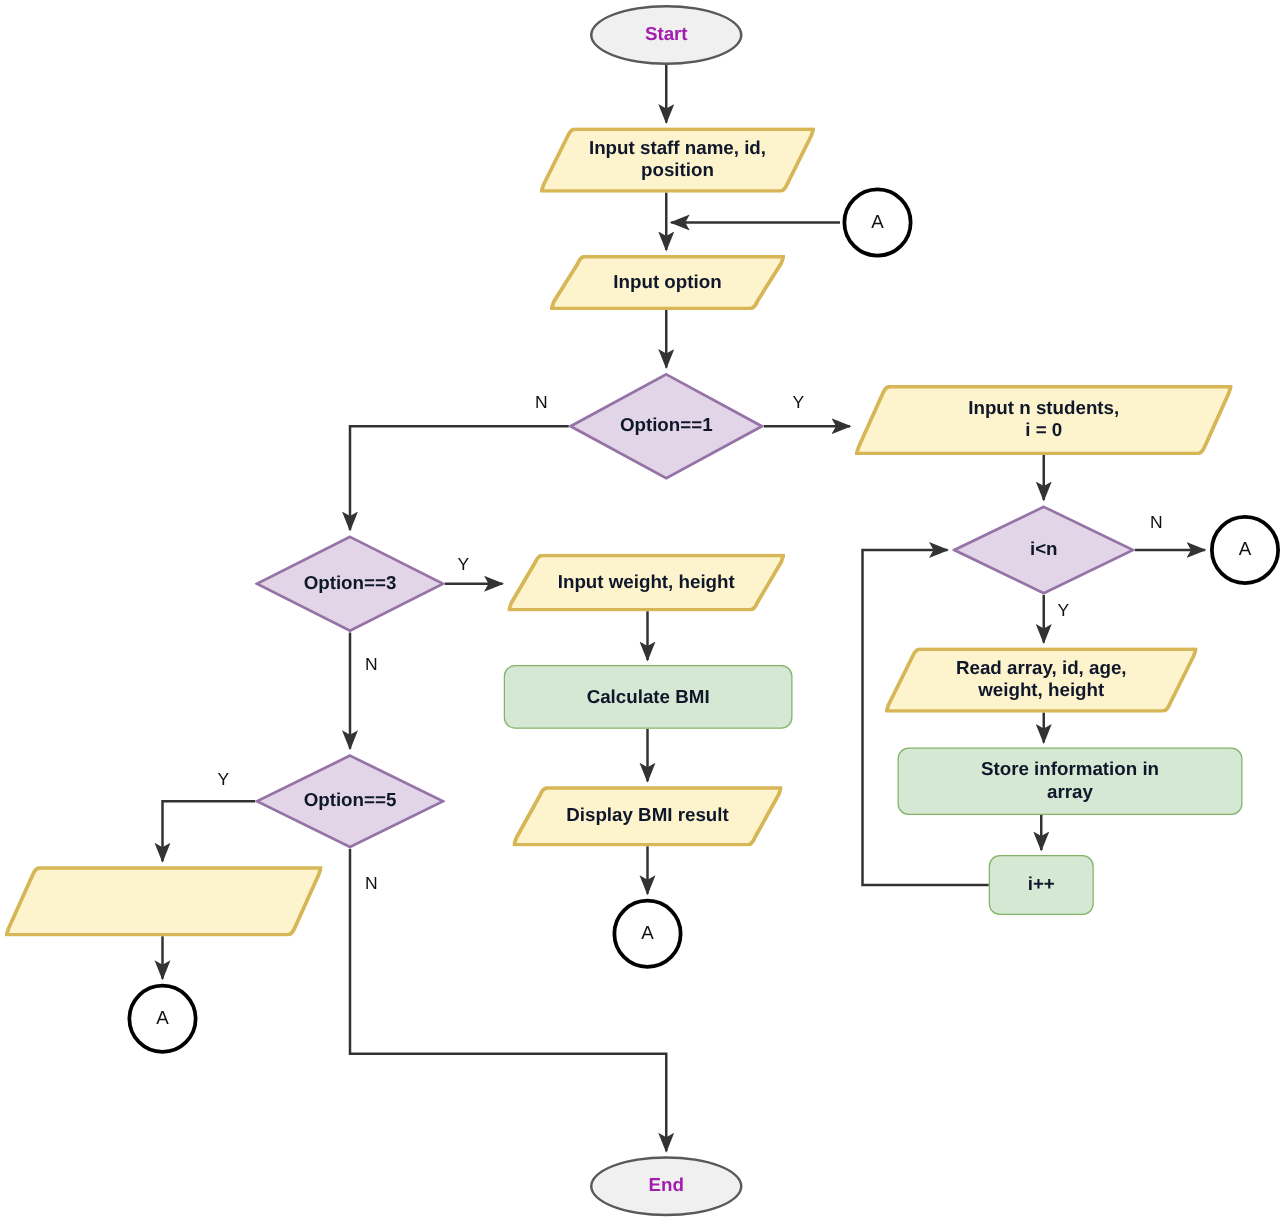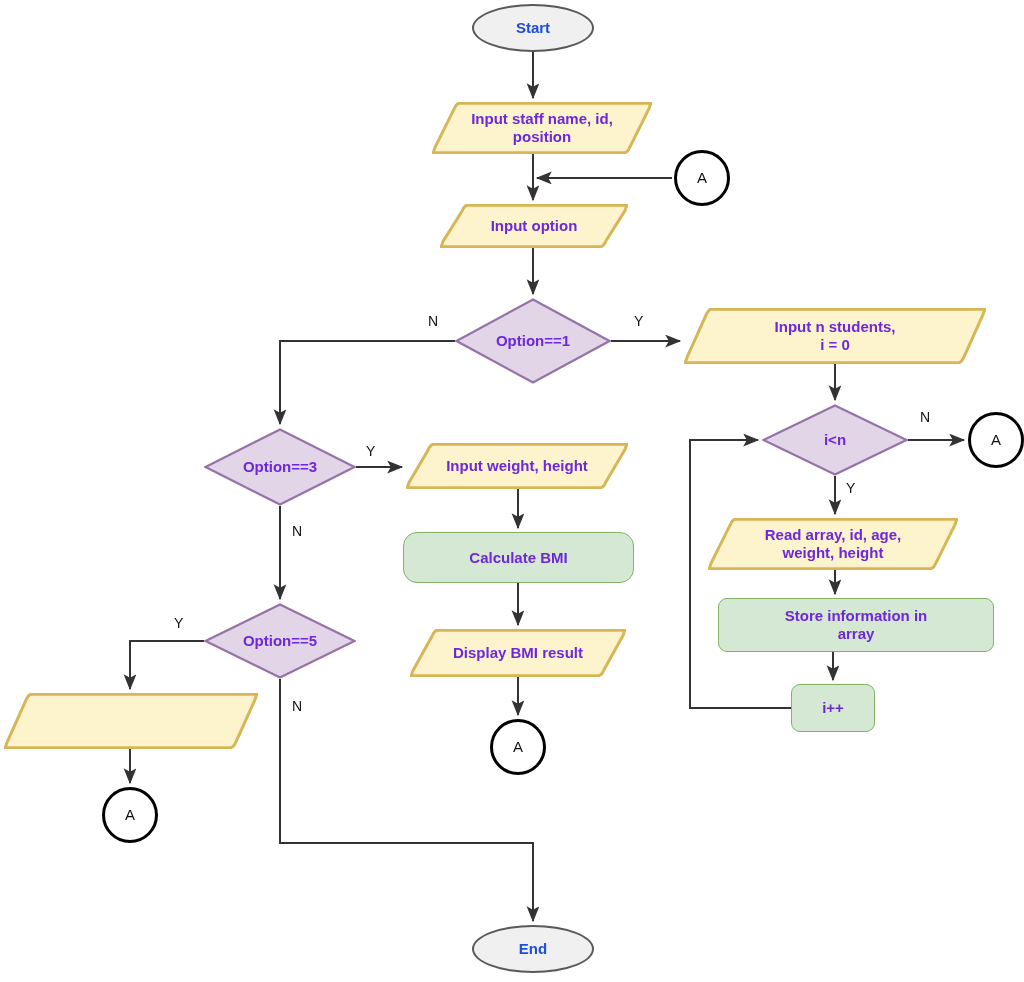--- a/index.html
+++ b/index.html
@@ -25,31 +25,31 @@
     height: 982px;
   }
   .node {
     position: absolute;
     box-sizing: border-box;
     display: flex;
     align-items: center;
     justify-content: center;
     text-align: center;
     font-weight: bold;
-    color: #6d28d9;
+    color: #0f172a;
     line-height: 1.18;
     white-space: pre-line;
   }
   
   .n-terminator {
     background: #f0f0f0;
     border: 2px solid #595959;
     border-radius: 50%;
     font-size: 15px;
-    color: #1d4ed8;
+    color: #a21caf;
   }
   
   .n-process {
     background: #d5e8d4;
     border: 1.6px solid #82b366;
     border-radius: 9px;
     font-size: 15px;
   }
   
   .n-connector {
@@ -152,21 +152,21 @@
 weight, height</span></div>
       <div class="node n-process" style="left: 718px; top: 598px; width: 276px; height: 54px;"><span>Store information in
 array</span></div>
       <div class="node n-process" style="left: 791px; top: 684px; width: 84px; height: 48px;"><span>i++</span></div>
       <div class="node n-decision" style="left: 204px; top: 428px; width: 152px; height: 78px;"><svg class="dec-shape" viewBox="0 0 152 78" preserveAspectRatio="none">
           <path d="M 76,1.5 L 150.5,39 L 76,76.5 L 1.5,39 Z" fill="#e1d5e7" stroke="#9673a6" stroke-width="2.2" stroke-linejoin="miter"></path>
         </svg><span class="dec-text">Option==3</span></div>
       <div class="node n-io" style="left: 406px; top: 443px; width: 222px; height: 46px;"><svg class="io-shape" viewBox="0 0 222 46" preserveAspectRatio="none">
           <path d="M 28,1.2 L 220.8,1.2 Q 220.8,1.2 219,6.6000000000000005 L 200,38.8 Q 197.6,44.8 194,44.8 L 1.2,44.8 Q 1.2,44.8 3,39.4 L 22,7.2 Q 24.4,1.2 28,1.2 Z" fill="#fdf3cd" stroke="#d6b656" stroke-width="3" stroke-linejoin="round"></path>
         </svg><span class="io-text">Input weight, height</span></div>
-      <div class="node n-process" style="left: 403px; top: 532px; width: 231px; height: 51px; border-radius: 14px;"><span>Calculate BMI</span></div>
+      <div class="node n-process" style="left: 403px; top: 532px; width: 231px; height: 51px;"><span>Calculate BMI</span></div>
       <div class="node n-io" style="left: 410px; top: 629px; width: 216px; height: 48px;"><svg class="io-shape" viewBox="0 0 216 48" preserveAspectRatio="none">
           <path d="M 28,1.2 L 214.8,1.2 Q 214.8,1.2 213,6.6000000000000005 L 194,40.8 Q 191.6,46.8 188,46.8 L 1.2,46.8 Q 1.2,46.8 3,41.4 L 22,7.2 Q 24.4,1.2 28,1.2 Z" fill="#fdf3cd" stroke="#d6b656" stroke-width="3" stroke-linejoin="round"></path>
         </svg><span class="io-text">Display BMI result</span></div>
       <div class="node n-connector" style="left: 490px; top: 719px; width: 56px; height: 56px;"><span>A</span></div>
       <div class="node n-decision" style="left: 204px; top: 603px; width: 152px; height: 76px;"><svg class="dec-shape" viewBox="0 0 152 76" preserveAspectRatio="none">
           <path d="M 76,1.5 L 150.5,38 L 76,74.5 L 1.5,38 Z" fill="#e1d5e7" stroke="#9673a6" stroke-width="2.2" stroke-linejoin="miter"></path>
         </svg><span class="dec-text">Option==5</span></div>
       <div class="node n-io" style="left: 4px; top: 693px; width: 254px; height: 56px;"><svg class="io-shape" viewBox="0 0 254 56" preserveAspectRatio="none">
           <path d="M 28,1.2 L 252.8,1.2 Q 252.8,1.2 251,6.6000000000000005 L 232,48.8 Q 229.6,54.8 226,54.8 L 1.2,54.8 Q 1.2,54.8 3,49.4 L 22,7.2 Q 24.4,1.2 28,1.2 Z" fill="#fdf3cd" stroke="#d6b656" stroke-width="3" stroke-linejoin="round"></path>
         </svg></div>

